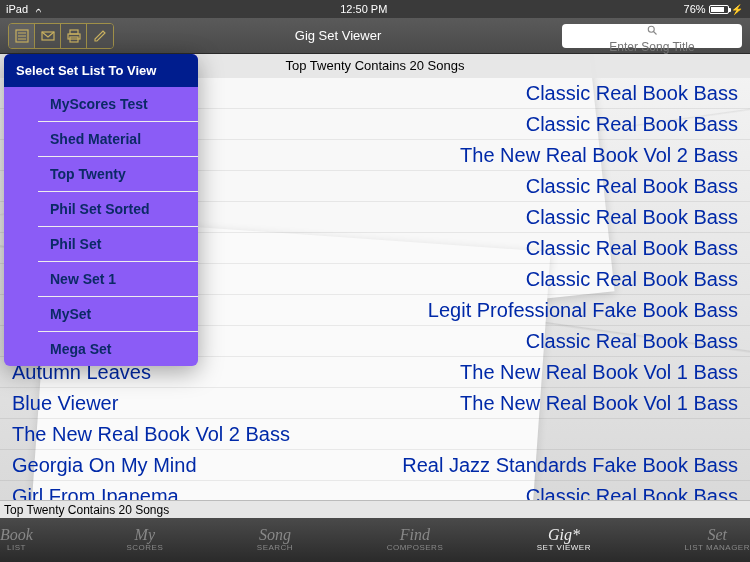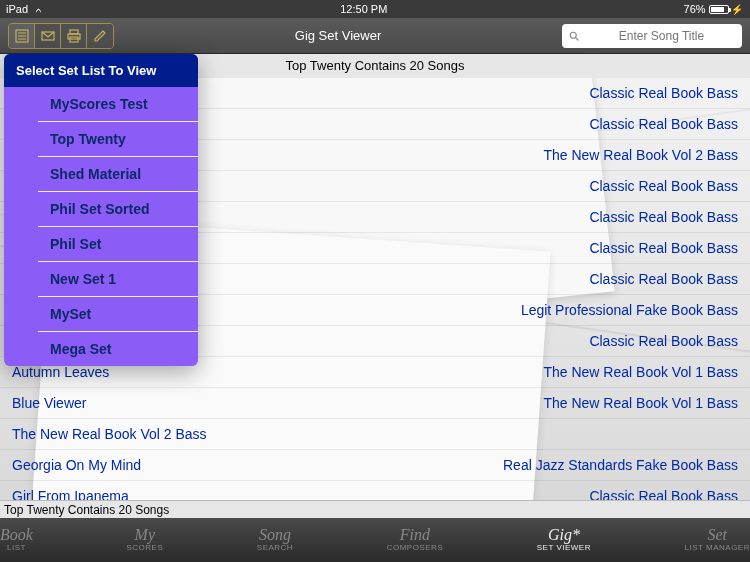--- a/index.html
+++ b/index.html
@@ -15,37 +15,37 @@
 .battery::after { content:""; position:absolute; right:-3px; top:2px; width:2px; height:4px; background:#fff; border-radius:0 1px 1px 0; }
 .battery-fill { position:absolute; left:1px; top:1px; bottom:1px; width:74%; background:#fff; }
 
 .toolbar { height: 36px; background: linear-gradient(#5a5a5a,#4a4a4a); display:flex; align-items:center; padding:0 8px; gap:0; border-bottom:1px solid #2a2a2a; }
 .tool-group { display:flex; border:1px solid #a09048; border-radius:4px; overflow:hidden; }
 .tool-btn { width:26px; height:24px; background:#505050; display:flex; align-items:center; justify-content:center; border-right:1px solid #a09048; cursor:pointer; }
 .tool-btn:last-child { border-right:none; }
 .tool-btn svg { width:16px; height:16px; }
 .tool-btn.active { background:#606060; }
 .title { flex:1; text-align:center; color:#fff; font-size:13px; font-weight:500; }
-.search-box { width:180px; height:24px; background:#fff; border-radius:4px; display:flex; align-items:center; padding:0 6px; gap:4px; }
+.search-box { width:180px; height:24px; background:#fff; border-radius:4px; display:flex; align-items:center; padding:0 6px; gap:4px;flex-direction:column; }
 .search-box input { border:none; outline:none; flex:1; font-size:12px; background:transparent; text-align:center; }
 .search-box svg { width:12px; height:12px; flex-shrink:0; }
 
 .content { position:relative; height: calc(562px - 18px - 36px - 44px); background: #e8e8e8; overflow:hidden; }
 .bg-sheets { position:absolute; inset:0; background:
   linear-gradient(172deg, rgba(255,255,255,0) 0%, rgba(255,255,255,0) 28%, rgba(200,200,200,0.35) 28.2%, rgba(255,255,255,0) 28.5%),
   linear-gradient(188deg, rgba(255,255,255,0) 0%, rgba(255,255,255,0) 52%, rgba(180,180,180,0.4) 52.2%, rgba(255,255,255,0) 52.6%),
   linear-gradient(to bottom, #f4f4f4, #d8d8d8);
 }
 .bg-sheets::before { content:""; position:absolute; left:180px; top:-40px; width:420px; height:300px; background:#f8f8f8; transform:rotate(-6deg); box-shadow:0 2px 10px rgba(0,0,0,0.15); }
 .bg-sheets::after { content:""; position:absolute; left:40px; top:180px; width:500px; height:320px; background:#fafafa; transform:rotate(4deg); box-shadow:0 2px 10px rgba(0,0,0,0.12); }
 
 .header-strip { position:relative; height:24px; background:rgba(230,230,230,0.95); text-align:center; font-size:13px; line-height:24px; color:#000; z-index:2; }
 
 .song-list { position:relative; z-index:1; }
-.song-row { height:31px; display:flex; align-items:center; justify-content:space-between; padding:0 12px; font-size:14px; color:#0029a8; border-bottom:1px solid rgba(0,0,0,0.07); }
+.song-row { height:31px; display:flex; align-items:center; justify-content:space-between; padding:0 12px; font-size:20px; color:#0029a8; border-bottom:1px solid rgba(0,0,0,0.07); }
 .song-title { color:#0029a8; }
 .song-book { color:#0029a8; text-align:right; }
 
 .footer-strip { position:absolute; bottom:44px; left:0; right:0; height:18px; background:#e6e6e6; font-size:12px; color:#000; padding:0 4px; line-height:18px; z-index:3; border-top:1px solid #bbb; }
 
 .tabbar { position:absolute; bottom:0; left:0; right:0; height:44px; background:linear-gradient(#4a4a4a,#2a2a2a); display:flex; align-items:center; justify-content:space-between; gap:30px; }
 .tab { text-align:center; color:#888; cursor:pointer; }
 .tab.active { color:#eee; }
 .tab-top { font-family: Georgia, serif; font-style:italic; font-size:16px; line-height:16px; }
 .tab-bottom { font-size:8px; letter-spacing:0.5px; line-height:10px; }
@@ -173,22 +173,22 @@
         <span class="song-title">Girl From Ipanema</span>
         <span class="song-book">Classic Real Book Bass</span>
       </div>
     </div>
 </div>
 
 <div class="dropdown">
   <div class="dropdown-header">Select Set List To View</div>
   <div id="dropdown-items">
       <div class="dropdown-item">MyScores Test</div>
+      <div class="dropdown-item">Shed Material</div>
       <div class="dropdown-item">Top Twenty</div>
-      <div class="dropdown-item">Shed Material</div>
       <div class="dropdown-item">Phil Set Sorted</div>
       <div class="dropdown-item">Phil Set</div>
       <div class="dropdown-item">New Set 1</div>
       <div class="dropdown-item">MySet</div>
       <div class="dropdown-item">Mega Set</div>
     </div>
 </div>
 
 <div class="footer-strip">Top Twenty Contains 20 Songs</div>
 

